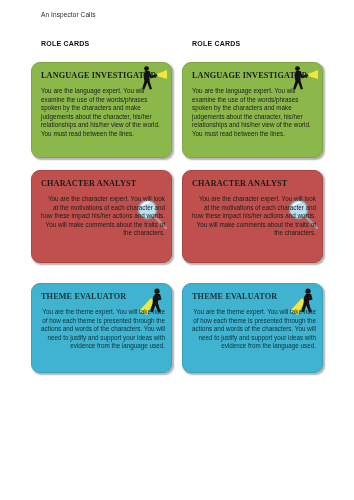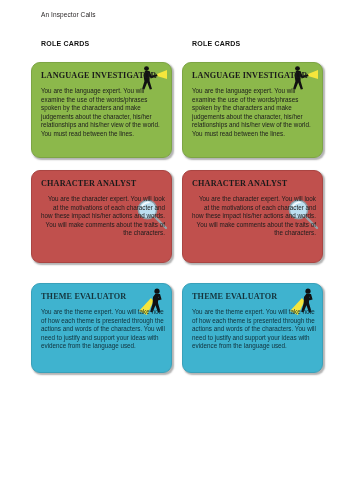--- a/index.html
+++ b/index.html
@@ -114,21 +114,21 @@
     top: 26px;
     width: 34px;
     height: 34px;
   }
 
   .card-left  { left: 31px; }
   .card-right { left: 182px; }
 
   .row-green { top: 62px;  height: 96px; }
   .row-red   { top: 170px; height: 93px; text-align: right; }
-  .row-blue  { top: 283px; height: 90px; }
+  .row-blue  { top: 283px; height: 90px; text-align: right; }
 </style>
 </head>
 <body>
 
 <div class="page">
 
   <div class="doc-title">An Inspector Calls</div>
 
   <div class="col-heading left">ROLE CARDS</div>
   <div class="col-heading right">ROLE CARDS</div>

